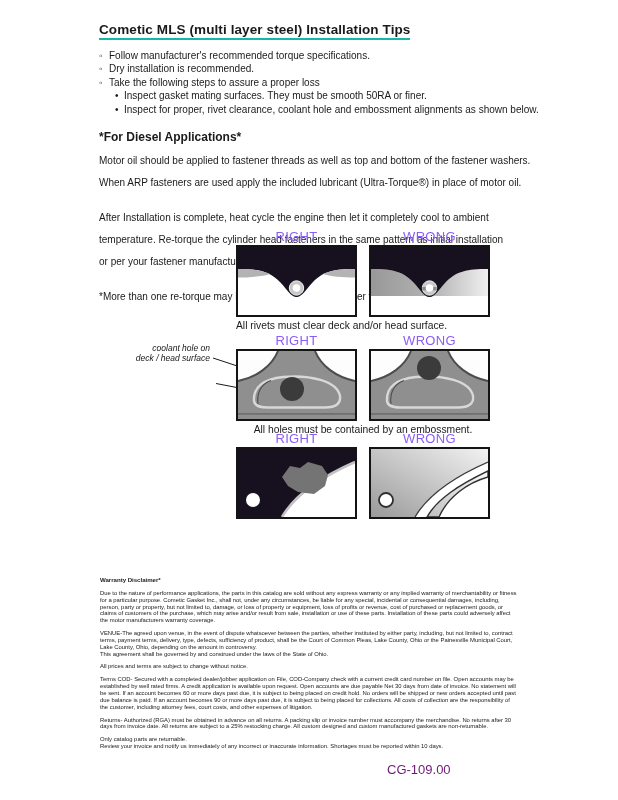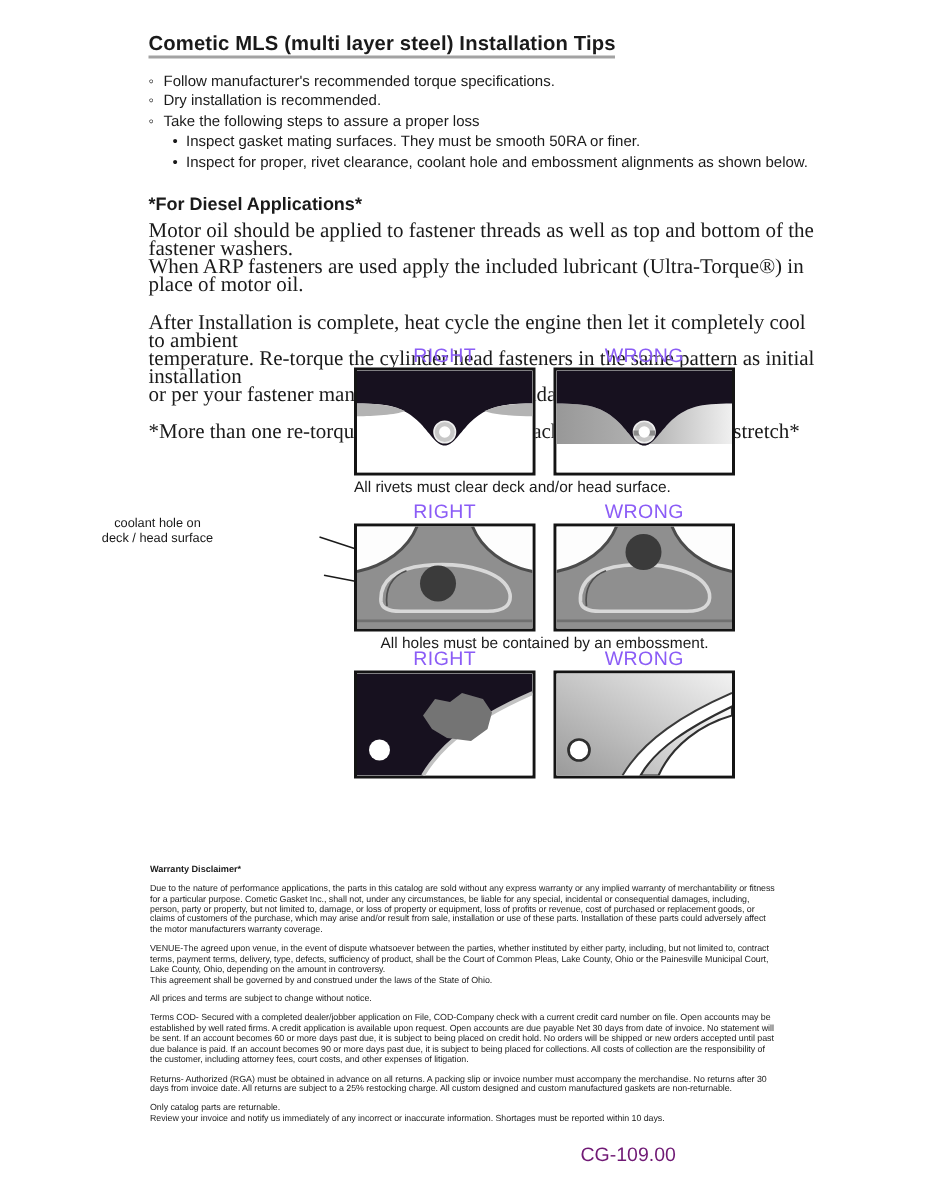--- a/index.html
+++ b/index.html
@@ -4,49 +4,49 @@
 <style>
   html,body { margin:0; padding:0; background:#ffffff; }
   .page {
     position:relative; width:618px; height:800px; background:#ffffff;
     font-family:"Liberation Sans", sans-serif; color:#1a1a1a; overflow:hidden;
   }
   
   .intro { position:absolute; left:99px; top:20px; width:445px; }
   .title {
     display:inline-block; font-size:13.5px; font-weight:bold; letter-spacing:.1px;
-    border-bottom:2px solid #a3a3a3; padding-bottom:1px; margin:0 0 9px 0;
+    border-bottom:2px solid #14b8a6; padding-bottom:1px; margin:0 0 9px 0;
   }
   .tip-line { display:flex; font-size:10px; line-height:13.4px; white-space:nowrap; }
   .tip-line .marker { width:10px; flex:0 0 auto; }
   .tip-line.sub { padding-left:16px; }
   .tip-line.sub .marker { width:9px; }
   .diesel-heading { font-size:12px; font-weight:bold; margin:14px 0 6px 0; }
-  .para { font-size:14px; line-height:12px; white-space:pre-line; margin:0 0 13px 0;font-family:Liberation Serif, serif; }
+  .para { font-size:10px; line-height:22px; white-space:pre-line; margin:0 0 13px 0; }
 
   
   .figrow { position:absolute; }
   .labels { display:flex; width:254px; }
   .fig-label { width:121px; text-align:center; font-size:13px; letter-spacing:.3px; color:#8b5cf6; }
   .fig-label + .fig-label { margin-left:12px; }
   .boxes { display:flex; margin-top:1px; }
   .dbox { width:117px; height:68px; border:2px solid #141414; background:#fff; }
   .dbox + .dbox { margin-left:12px; }
   .dbox svg { display:block; width:117px; height:68px; }
   .caption { font-size:10.3px; margin-top:3px; white-space:pre-line; line-height:11.5px; }
   .caption.centered { width:254px; text-align:center; }
 
   .row1 { top:229px; left:236px; }
   .row2 { top:333px; left:0; width:618px; height:104px; }
   .row2-inner { position:absolute; left:236px; top:0; }
   .row3 { top:431px; left:236px; }
 
   .annotation {
-    position:absolute; left:0; width:210px; text-align:center;
-    font-size:8.5px; line-height:9.8px; white-space:pre-line; color:#161616;
+    position:absolute; left:0; width:210px; text-align:right;
+    font-size:8.5px; line-height:9.8px; white-space:pre-line; color:#161616;font-style:italic;
   }
   .ann-coolant { top:11px; }
   .ann-emboss  { top:46px; }
   .leader-lines { position:absolute; left:0; top:0; pointer-events:none; }
 
   
   .legal {
     position:absolute; left:100px; top:577px; width:419px;
     font-size:5.9px; line-height:6.85px; color:#1b1b1b; letter-spacing:-.02px;
   }

